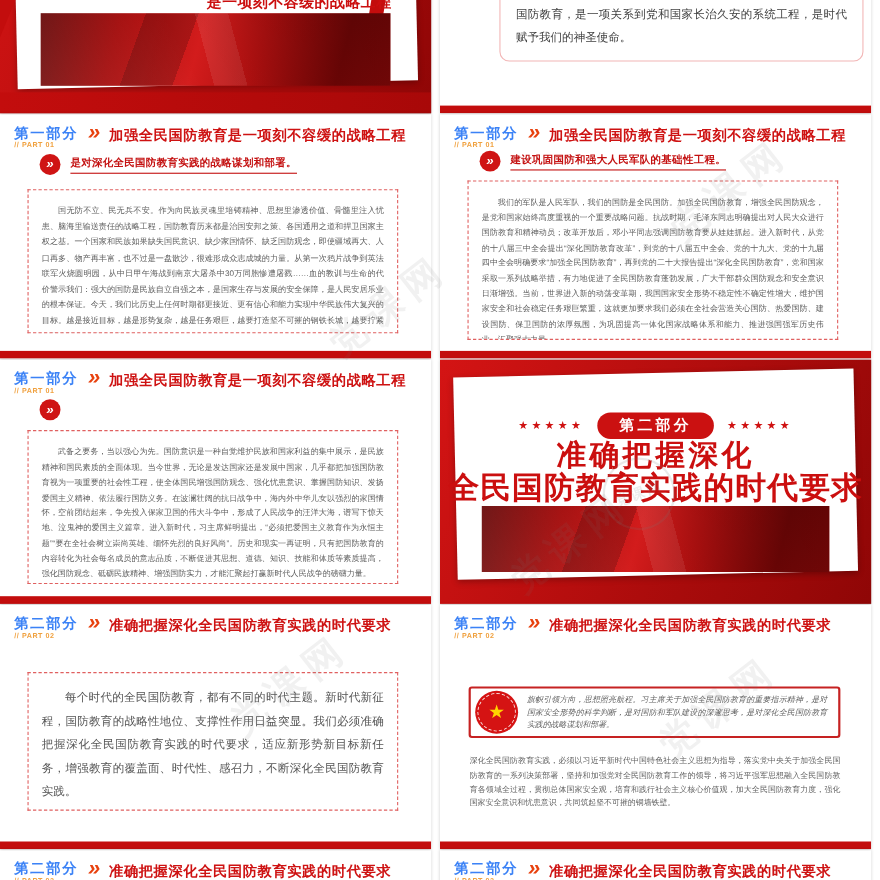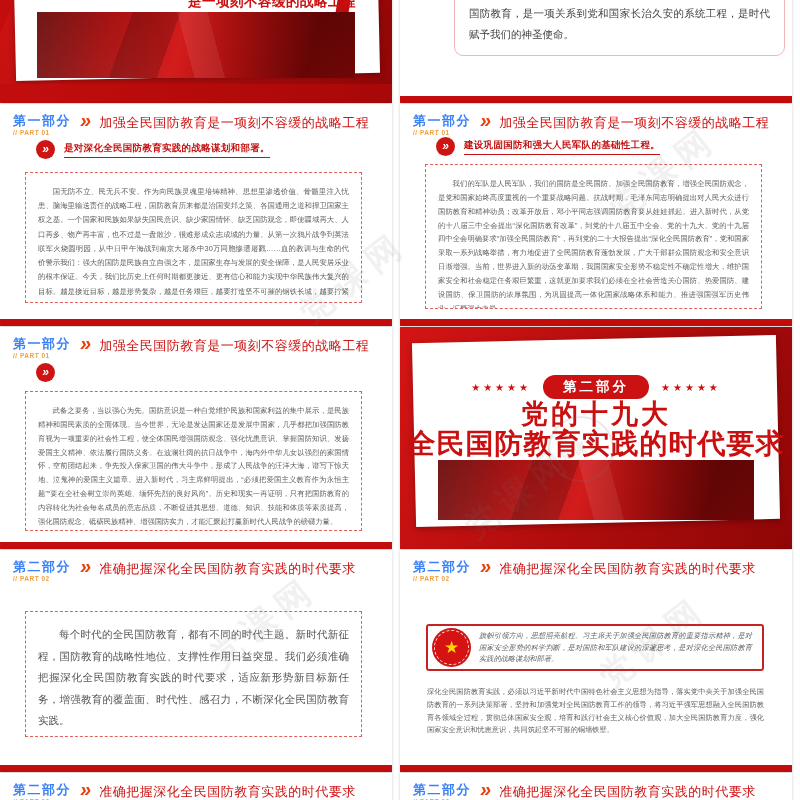--- a/index.html
+++ b/index.html
@@ -18,21 +18,21 @@
   .row5{top:773px;}
 
   .footer-bar{position:absolute;left:0;right:0;bottom:0;height:7px;background:#c30d0d;}
 
   
   .hdr{position:absolute;left:13px;top:9px;right:8px;display:flex;align-items:flex-start;}
   .hdr-part{display:flex;flex-direction:column;flex:none;}
   .hdr-label{font-size:13px;font-weight:bold;color:#3b82f6;letter-spacing:1.5px;line-height:15px;}
   .hdr-code{font-size:6.5px;font-weight:bold;color:#f0a13f;margin-top:1px;letter-spacing:.5px;}
   .hdr-chev{font-size:20px;line-height:13px;font-weight:bold;font-style:italic;color:#e8420f;margin:1px 8px 0 9px;flex:none;}
-  .hdr-title{font-size:13px;font-weight:normal;color:#ce1212;margin-top:1px;letter-spacing:.5px;white-space:nowrap;}
+  .hdr-title{font-size:13px;font-weight:bold;color:#ce1212;margin-top:1px;letter-spacing:.5px;white-space:nowrap;}
 
   
   .bullet{position:absolute;left:36px;display:flex;align-items:center;}
   .bullet-ic{width:19px;height:19px;border-radius:50%;background:#cf1414;color:#fff;font-size:12px;
              font-weight:bold;font-style:italic;text-align:center;line-height:18px;margin-right:9px;flex:none;}
   .bullet-tx{font-size:9.5px;font-weight:bold;color:#c41111;border-bottom:1px solid #c41111;padding-bottom:2px;letter-spacing:.3px;}
 
   
   .bodybox{position:absolute;left:25px;right:30px;border:1px dashed #e06060;padding:12px 12px;
            color:#5e5e5e;text-align:justify;overflow:hidden;}
@@ -164,21 +164,21 @@
     <div class="footer-bar"></div>
   </section>
 
   <section class="slide col-r row3 divider-bg">
     <div class="panel"></div>
     <div class="badge-row">
       <span class="stars">★★★★★</span>
       <span class="pill">第二部分</span>
       <span class="stars">★★★★★</span>
     </div>
-    <div class="d-title1">党的十九大</div>
+    <div class="d-title1">准确把握深化</div>
     <div class="d-title2">全民国防教育实践的时代要求</div>
     <div class="facet d-band"></div>
   </section>
 
   <section class="slide col-l row4">
     <div class="hdr">
       <div class="hdr-part">
         <span class="hdr-label">第二部分</span>
         <span class="hdr-code">// PART 02</span>
       </div>

